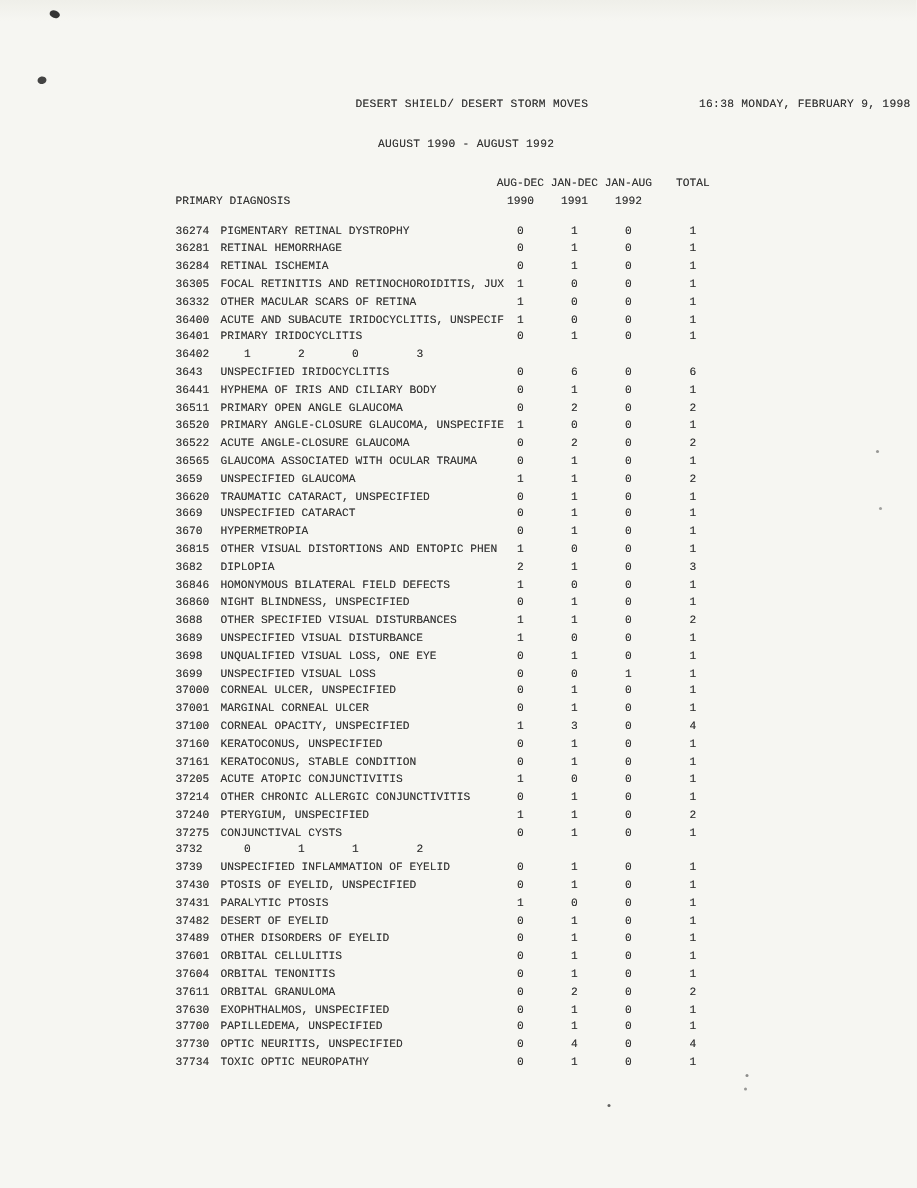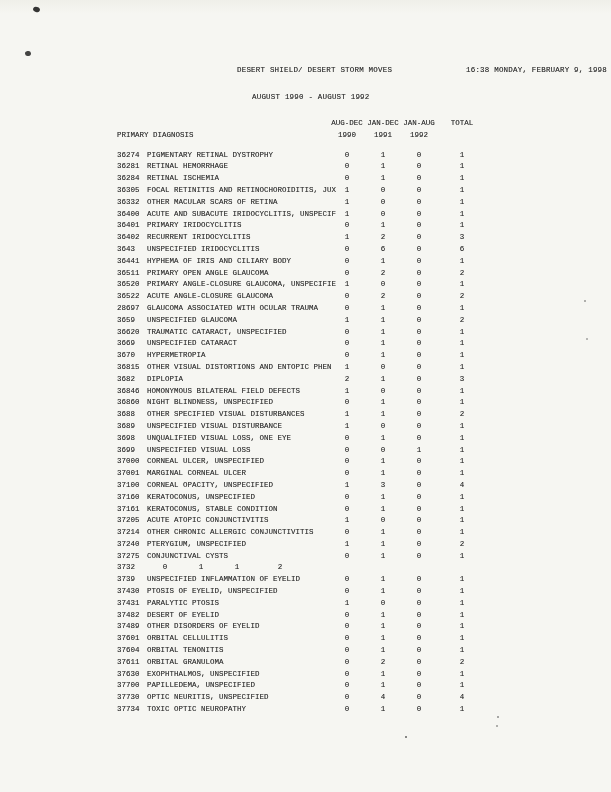--- a/index.html
+++ b/index.html
@@ -160,21 +160,20 @@
     <span class="c-code">36401</span>
     <span class="c-diag">PRIMARY IRIDOCYCLITIS</span>
     <span class="c-num">0</span>
     <span class="c-num">1</span>
     <span class="c-num">0</span>
     <span class="c-total">1</span>
   </div>
 
   <div class="trow">
     <span class="c-code">36402</span>
-    <span class="c-diag">RECURRENT IRIDOCYCLITIS</span>
     <span class="c-num">1</span>
     <span class="c-num">2</span>
     <span class="c-num">0</span>
     <span class="c-total">3</span>
   </div>
 
   <div class="trow">
     <span class="c-code">3643</span>
     <span class="c-diag">UNSPECIFIED IRIDOCYCLITIS</span>
     <span class="c-num">0</span>
@@ -213,21 +212,21 @@
   <div class="trow">
     <span class="c-code">36522</span>
     <span class="c-diag">ACUTE ANGLE-CLOSURE GLAUCOMA</span>
     <span class="c-num">0</span>
     <span class="c-num">2</span>
     <span class="c-num">0</span>
     <span class="c-total">2</span>
   </div>
 
   <div class="trow">
-    <span class="c-code">28697</span>
+    <span class="c-code">36565</span>
     <span class="c-diag">GLAUCOMA ASSOCIATED WITH OCULAR TRAUMA</span>
     <span class="c-num">0</span>
     <span class="c-num">1</span>
     <span class="c-num">0</span>
     <span class="c-total">1</span>
   </div>
 
   <div class="trow">
     <span class="c-code">3659</span>
     <span class="c-diag">UNSPECIFIED GLAUCOMA</span>

